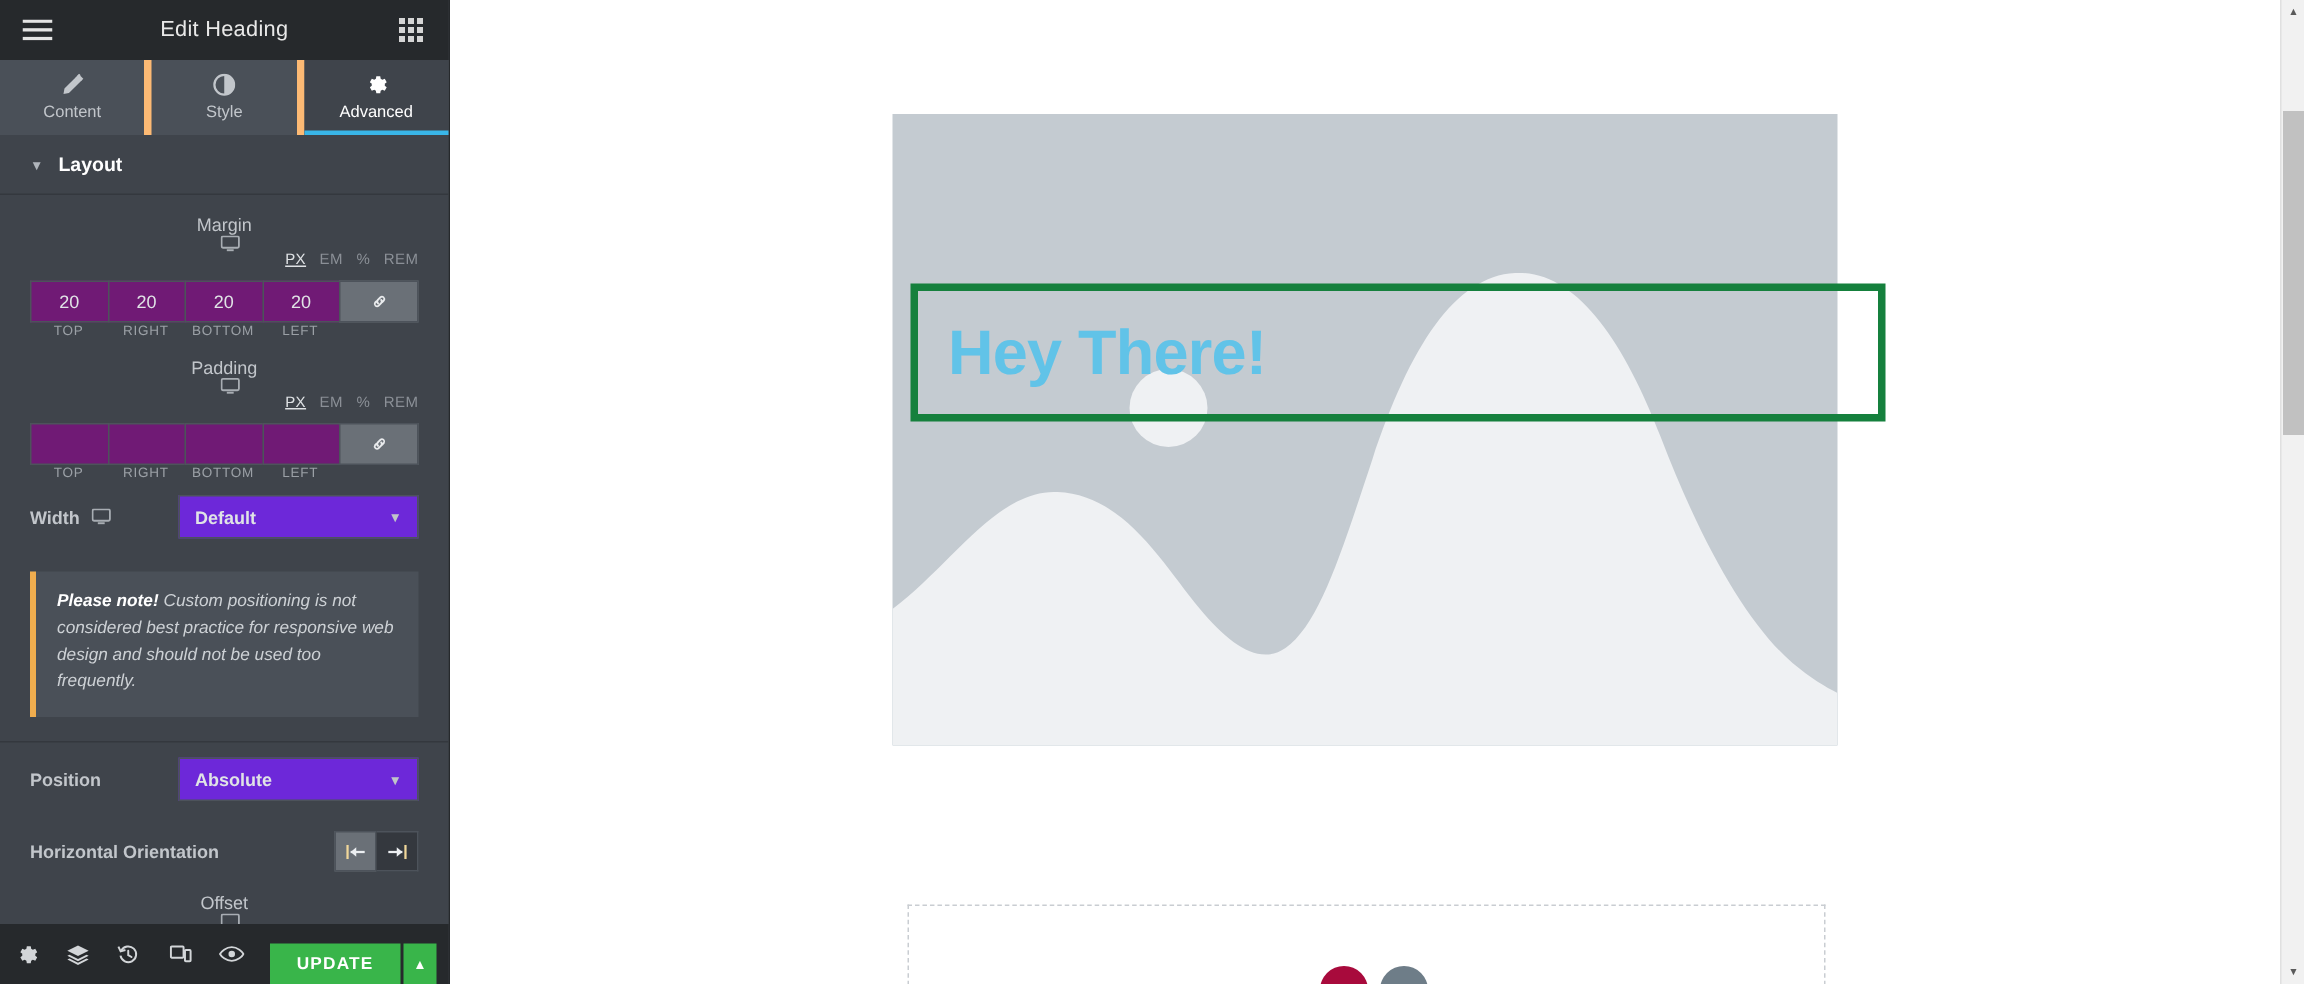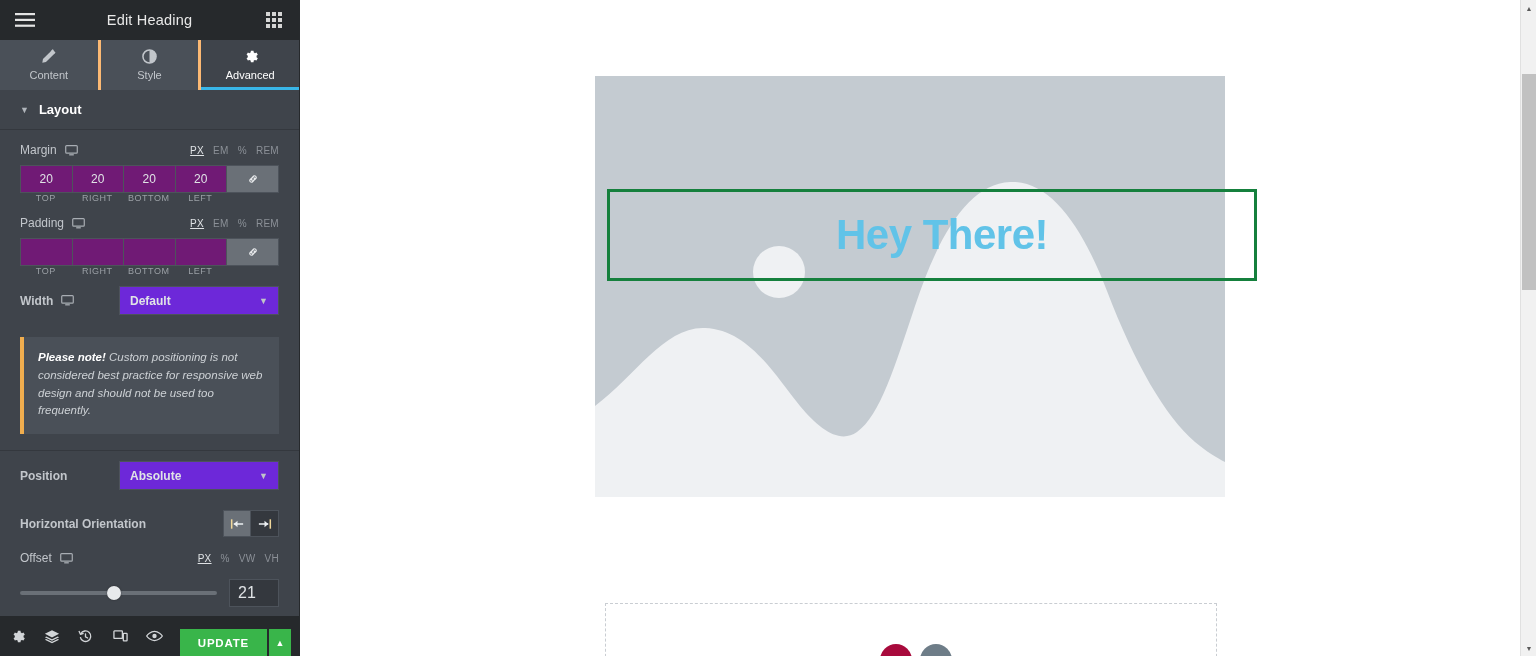--- a/index.html
+++ b/index.html
@@ -44,21 +44,21 @@
     background: #4a5058;
     display: flex;
   }
   .tab {
     flex: 1; display: flex; flex-direction: column;
     align-items: center; justify-content: center;
     gap: 5px;
     color: #c2c6cb; font-size: 11px;
     cursor: pointer;
     position: relative;
-    border-right: 3px solid #fdba74;
+    border-right: 5px solid #fdba74;
   }
   .tab:last-child { border-right: none; }
   .tab.active { background: #3f444b; color: #ffffff; }
   .tab.active::after {
     content: ""; position: absolute; left: 0; right: 0; bottom: 0;
     height: 3px; background: #39b6e8;
   }
   .tab-icon { height: 15px; display: flex; align-items: center; }
 
   
@@ -68,21 +68,21 @@
     height: 40px; display: flex; align-items: center; gap: 10px;
     padding: 0 20px;
     border-bottom: 1px solid #34383e;
     cursor: pointer;
   }
   .section-head .caret { color: #b0b5bb; font-size: 9px; }
   .section-head .ttl { color: #ffffff; font-size: 13px; font-weight: bold; }
 
   .ctl-block { padding: 13px 20px 0 20px; }
 
-  .ctl-label-row { display: flex; align-items: center; margin-bottom: 8px; }
+  .ctl-label-row { display: flex; align-items: center; margin-bottom: 8px; flex-direction: column; }
   .ctl-label { color: #c2c6cb; font-size: 12px; }
   .resp-icon { margin-left: 8px; display: inline-flex; }
   .units { margin-left: auto; display: flex; gap: 9px; align-items: center; }
   .unit {
     color: #8b9097; font-size: 10px; cursor: pointer; letter-spacing: .3px;
   }
   .unit.active { color: #dfe2e5; text-decoration: underline; }
 
   .dim-row { display: flex; height: 28px; }
   .dim-in {
@@ -205,26 +205,25 @@
     width: 630px; height: 421px;
     background: #c4cbd1;
     overflow: hidden;
   }
   .placeholder-img svg { position: absolute; left: 0; top: 0; width: 100%; height: 100%; }
 
   .heading-el {
     position: absolute;
     left: 307px; top: 189px;
     width: 650px; height: 92px;
-    border: 3px solid #15803d;
+    border: 5px solid #15803d;
     display: flex; align-items: center;
     padding-left: 20px;
     box-sizing: border-box;
     z-index: 5;
-    justify-content: center;
   }
   .heading-el h1 {
     color: #61c3e8; font-size: 42px; font-weight: bold;
     letter-spacing: -0.5px; line-height: 1;
     font-family: "Liberation Sans", sans-serif;
   }
 
   .dashed-section {
     position: absolute; left: 305px; top: 603px;
     width: 612px; height: 120px;

